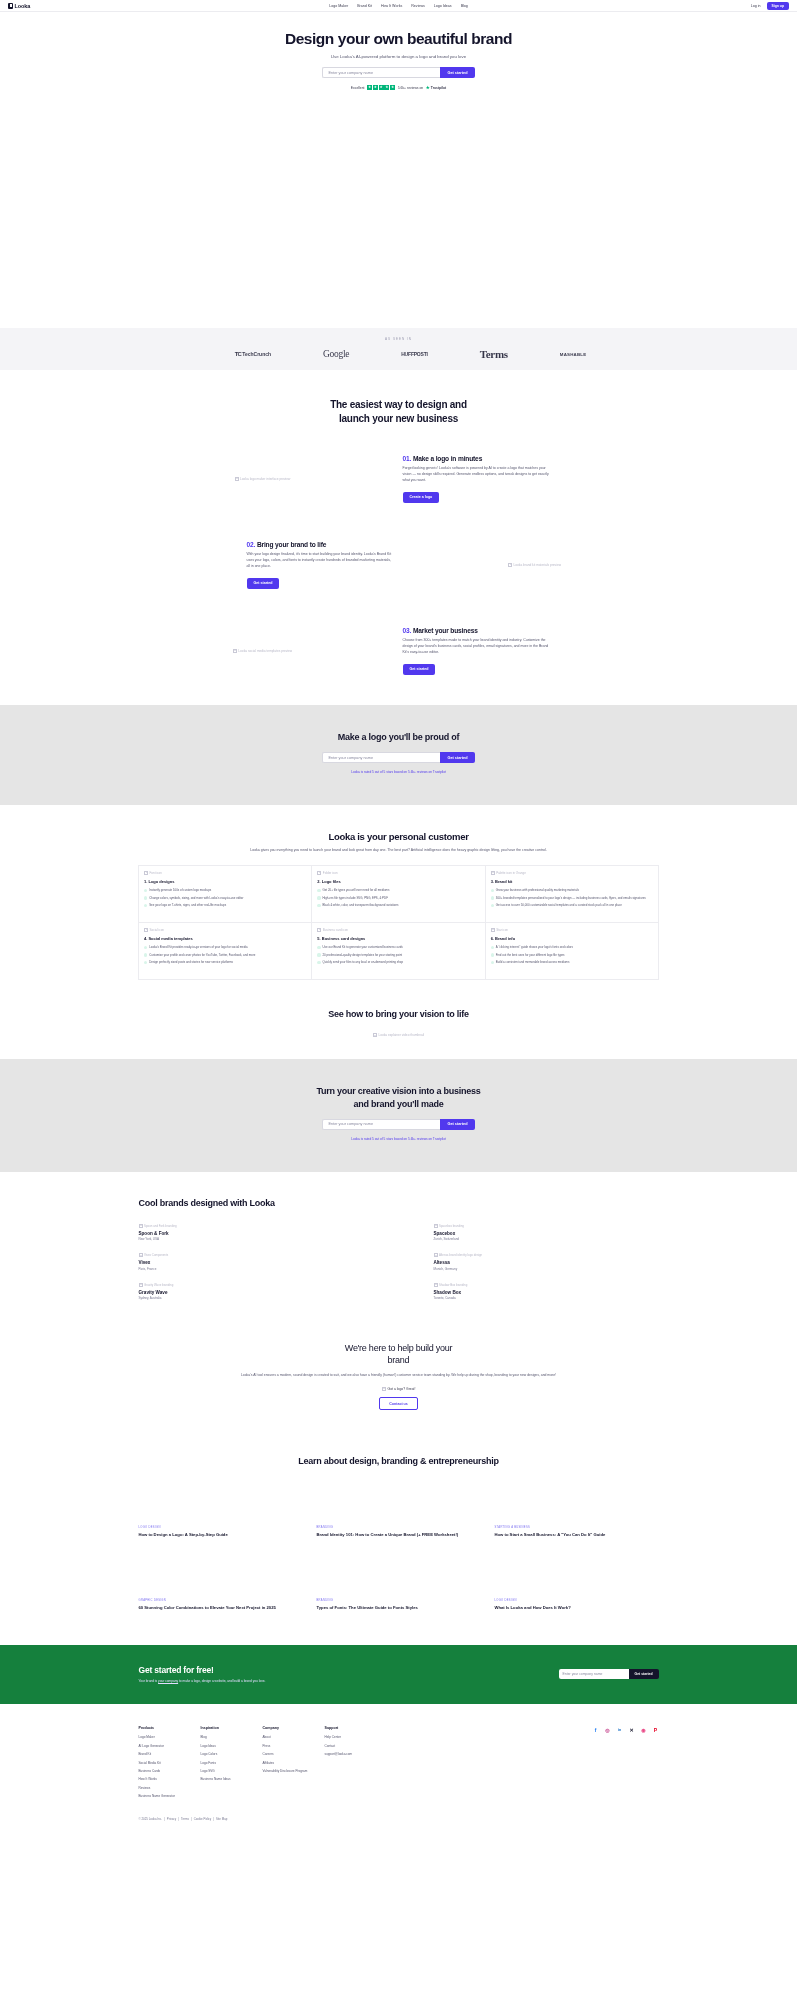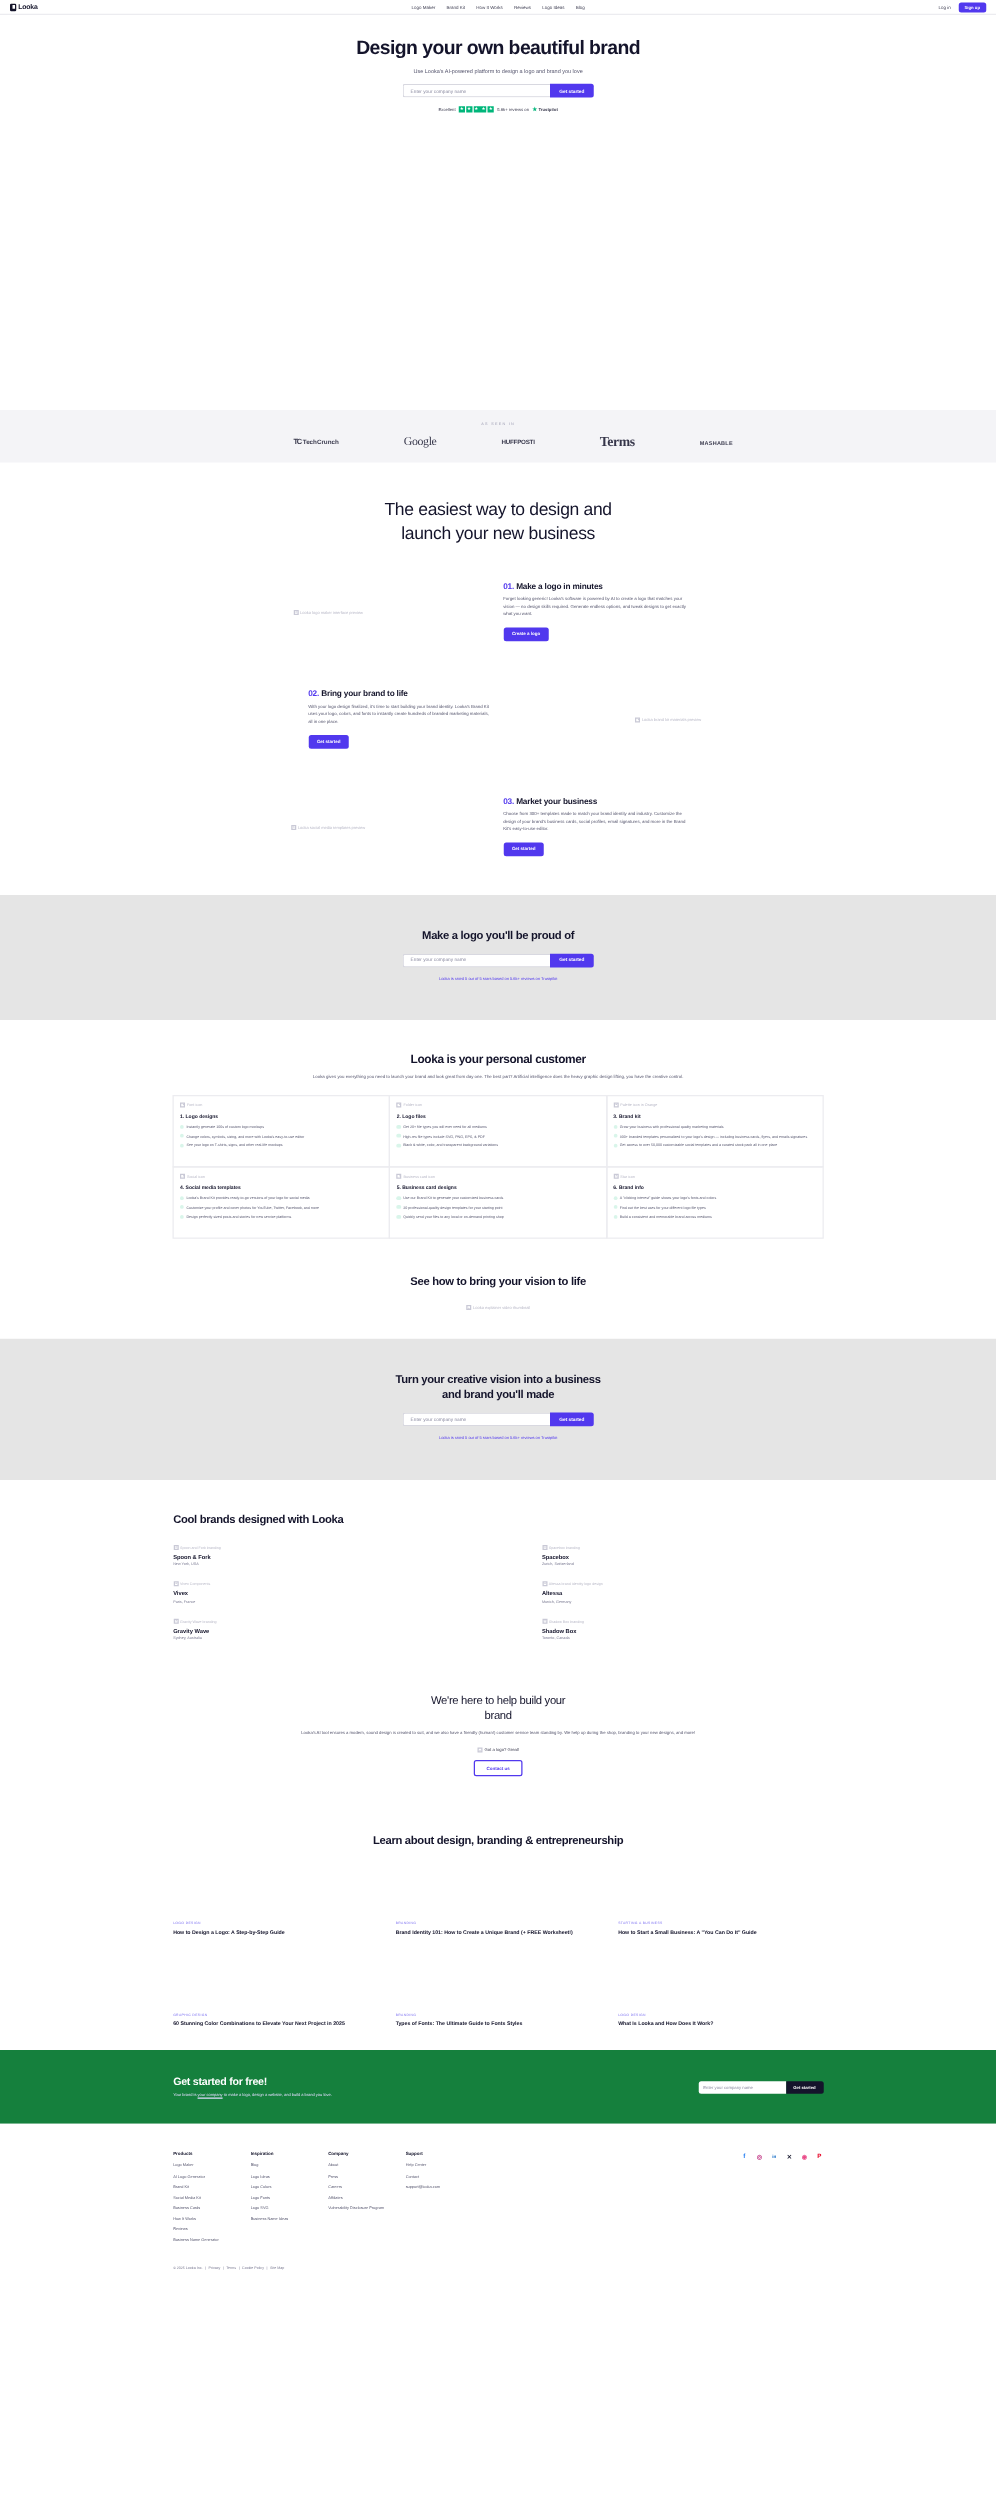--- a/index.html
+++ b/index.html
@@ -160,22 +160,22 @@
   .logo-tc .tcmark { font-size: 6px; font-weight: 800; letter-spacing: -1px; }
   .logo-google { font-size: 9.5px; font-weight: 400; font-family: "Liberation Serif", serif; letter-spacing: -.3px; }
   .logo-huff { font-size: 5px; font-weight: 800; letter-spacing: -.2px; }
   .logo-forbes { font-family: "Liberation Serif", serif; font-size: 11px; font-weight: 700; letter-spacing: -.3px; }
   .logo-mash { font-size: 4.4px; font-weight: 800; letter-spacing: .2px; }
 
   
   .steps { padding: 28px 0 22px; }
   .section-title {
     text-align: center;
-    font-size: 14px;
-    font-weight: 400;
+    font-size: 10px;
+    font-weight: 700;
     letter-spacing: -.25px;
     line-height: 1.35;
     color: #14142b;
   }
   .step {
     display: flex;
     align-items: center;
     gap: 16px;
     margin-top: 22px;
   }
@@ -359,21 +359,21 @@
     color: #5138ee;
     border: 1px solid #5138ee;
     border-radius: 2px;
     font-size: 3.6px;
     font-weight: 600;
     padding: 3.5px 9px;
     font-family: "Liberation Sans", sans-serif;
   }
 
   
-  .blog { padding: 26px 0 18px; }
+  .blog { padding: 26px 0 34px; }
   .blog h2 { text-align: center; font-size: 9px; font-weight: 700; letter-spacing: -.25px; }
   .blog-grid {
     margin-top: 26px;
     display: grid;
     grid-template-columns: repeat(3, 1fr);
     column-gap: 14px;
     row-gap: 28px;
   }
   .post-thumb { height: 34px; }
   .post-cat {

